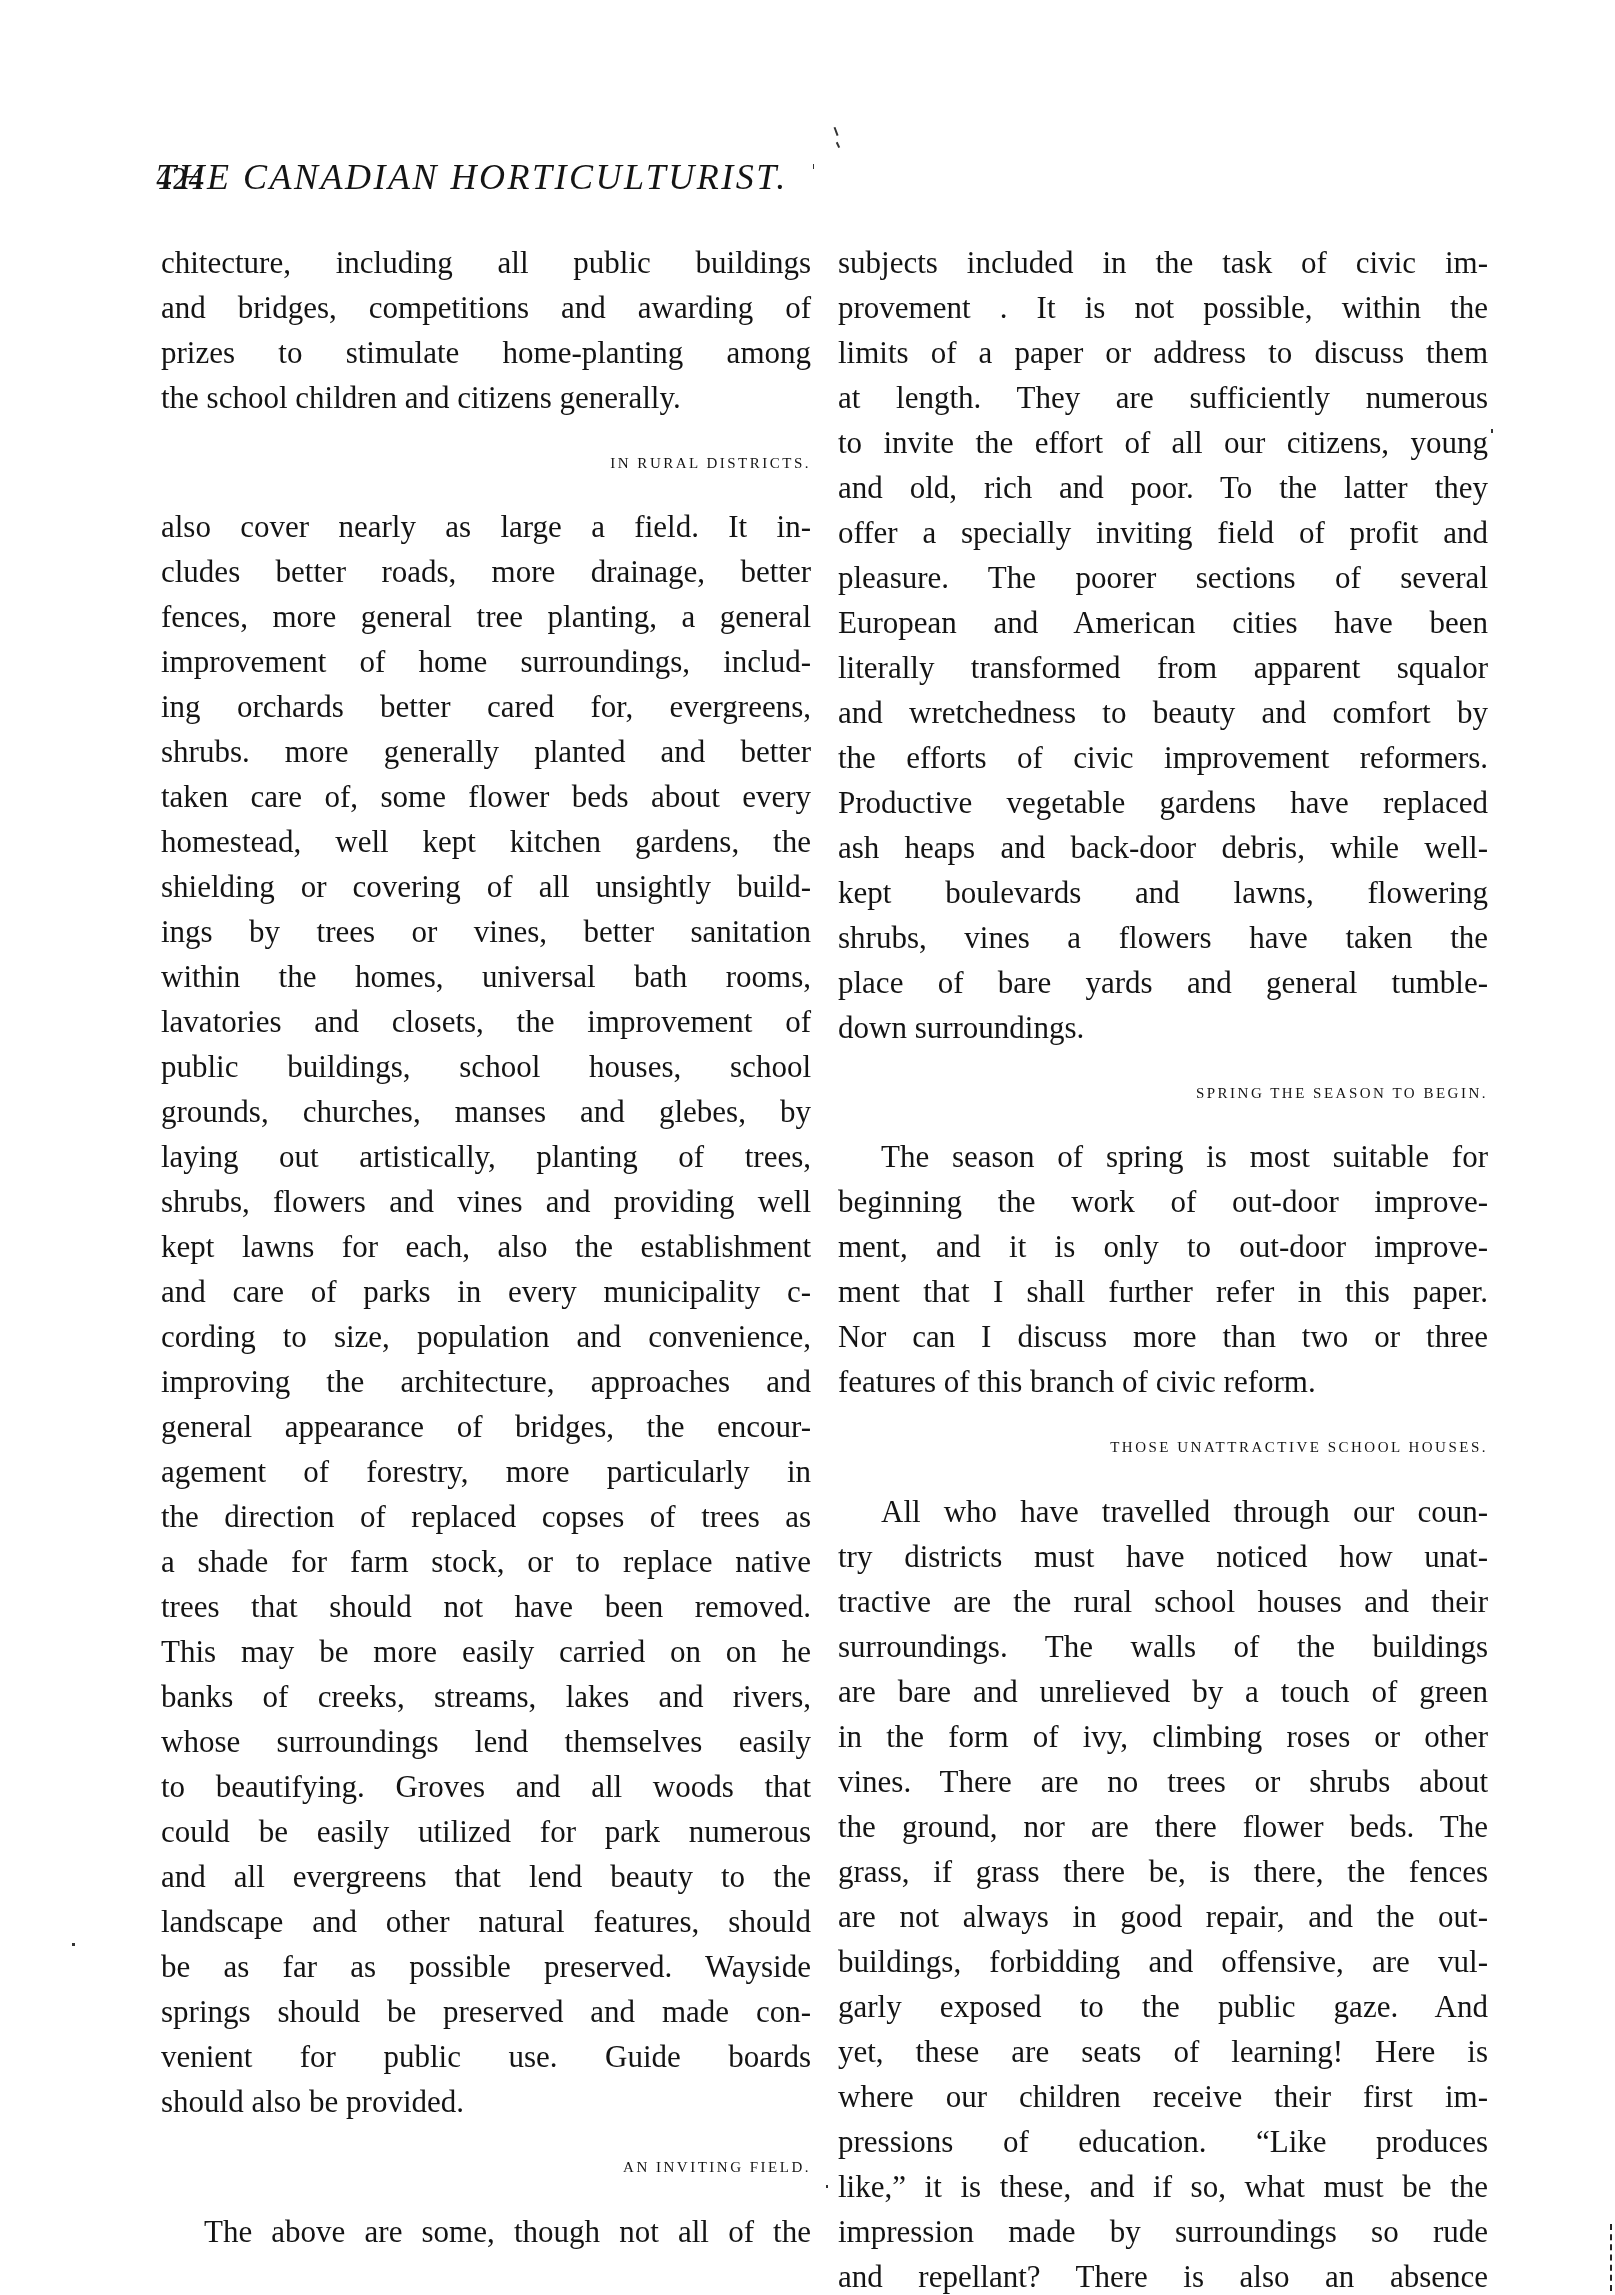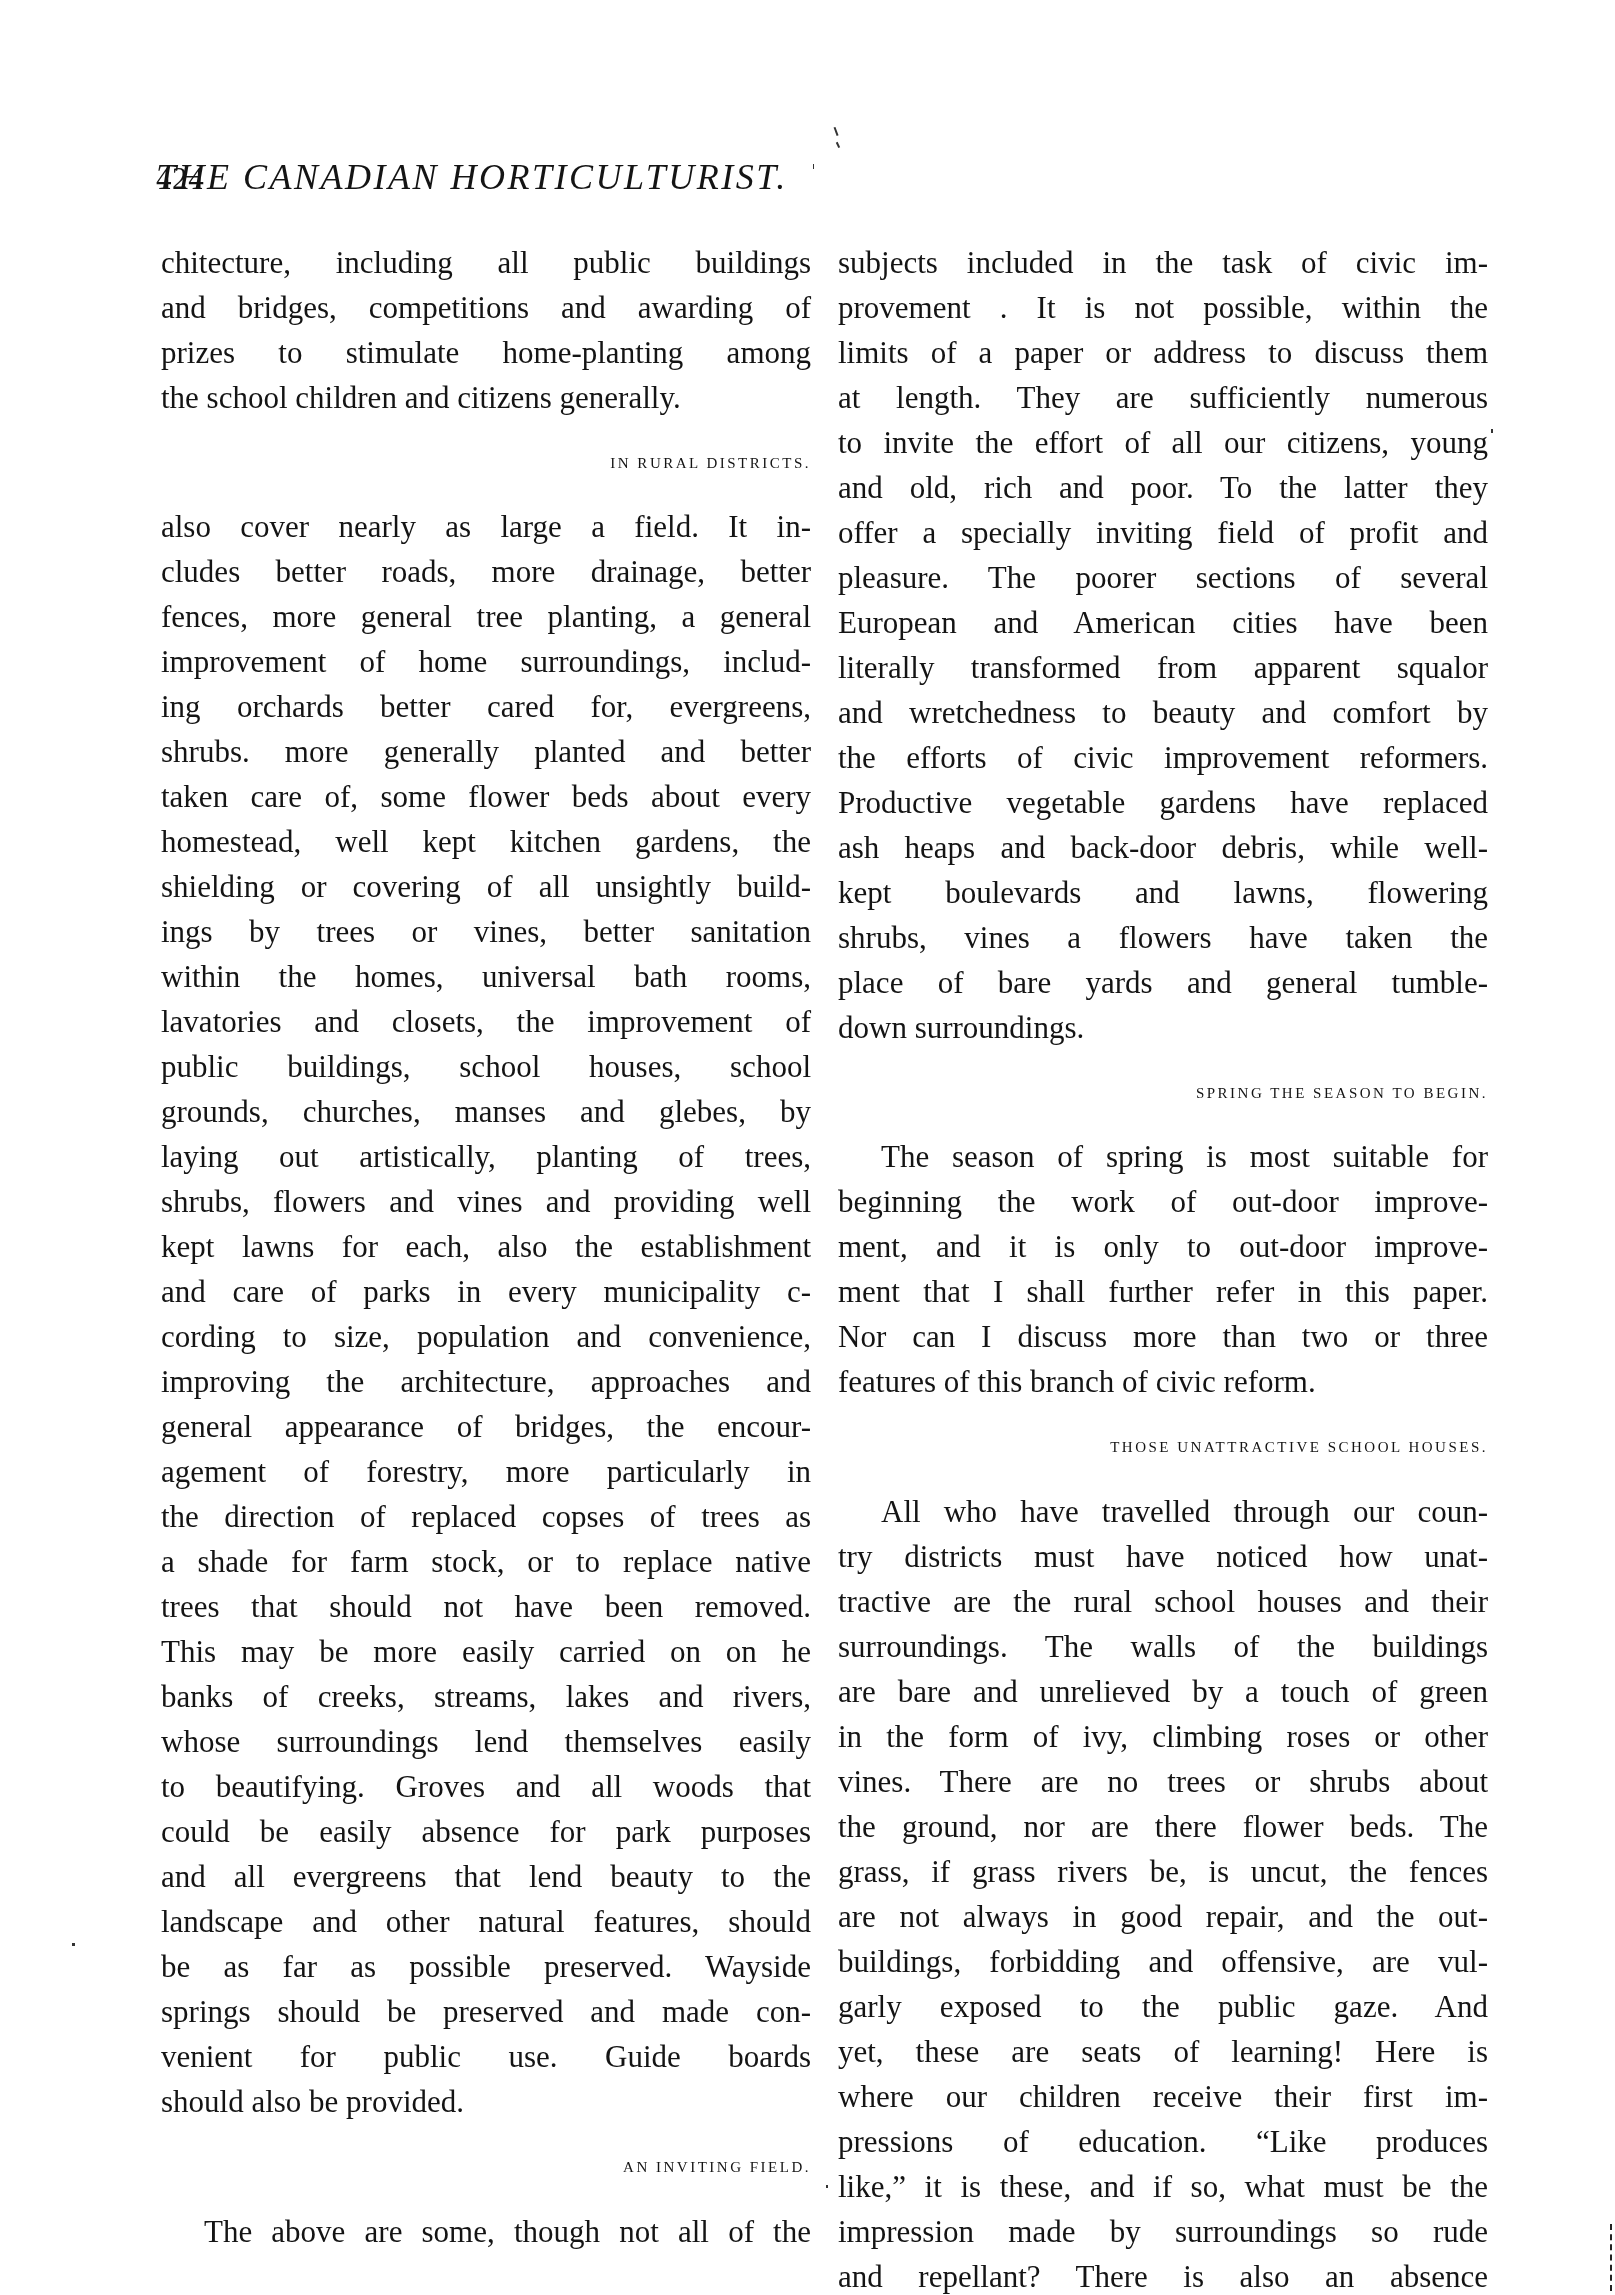--- a/index.html
+++ b/index.html
@@ -66,21 +66,21 @@
     <span class="line">improving the architecture, approaches and</span>
     <span class="line">general appearance of bridges, the encour-</span>
     <span class="line">agement of forestry, more particularly in</span>
     <span class="line">the direction of replaced copses of trees as</span>
     <span class="line">a shade for farm stock, or to replace native</span>
     <span class="line">trees that should not have been removed.</span>
     <span class="line">This may be more easily carried on on he</span>
     <span class="line">banks of creeks, streams, lakes and rivers,</span>
     <span class="line">whose surroundings lend themselves easily</span>
     <span class="line">to beautifying.   Groves and all woods that</span>
-    <span class="line">could be easily absence for park purposes</span>
+    <span class="line">could be easily utilized for park numerous</span>
     <span class="line">and all evergreens that lend beauty to the</span>
     <span class="line">landscape and other natural features, should</span>
     <span class="line">be as far as possible preserved.  Wayside</span>
     <span class="line">springs should be preserved and made con-</span>
     <span class="line">venient for public use.  Guide boards</span>
     <span class="line last">should also be provided.</span>
     <span class="heading">AN INVITING FIELD.</span>
     <span class="line indent">The above are some, though not all of the</span>
   </div>
 <div class="column col-right" id="col-right">
@@ -111,21 +111,21 @@
     <span class="line last">features of this branch of civic reform.</span>
     <span class="heading">THOSE UNATTRACTIVE SCHOOL HOUSES.</span>
     <span class="line indent">All who have travelled through our coun-</span>
     <span class="line">try districts must have noticed how unat-</span>
     <span class="line">tractive are the rural school houses and their</span>
     <span class="line">surroundings.   The walls of the buildings</span>
     <span class="line">are bare and unrelieved by a touch of green</span>
     <span class="line">in the form of ivy, climbing roses or other</span>
     <span class="line">vines.   There are no trees or shrubs about</span>
     <span class="line">the ground, nor are there flower beds.  The</span>
-    <span class="line">grass, if grass rivers be, is uncut, the fences</span>
+    <span class="line">grass, if grass there be, is there, the fences</span>
     <span class="line">are not always in good repair, and the out-</span>
     <span class="line">buildings, forbidding and offensive, are vul-</span>
     <span class="line">garly exposed to the public gaze.   And</span>
     <span class="line">yet, these are seats of learning!   Here is</span>
     <span class="line">where our children receive their first im-</span>
     <span class="line">pressions of education.   “Like produces</span>
     <span class="line">like,” it is these, and if so, what must be the</span>
     <span class="line">impression made by surroundings so rude</span>
     <span class="line">and repellant?   There is also an absence</span>
   </div>

